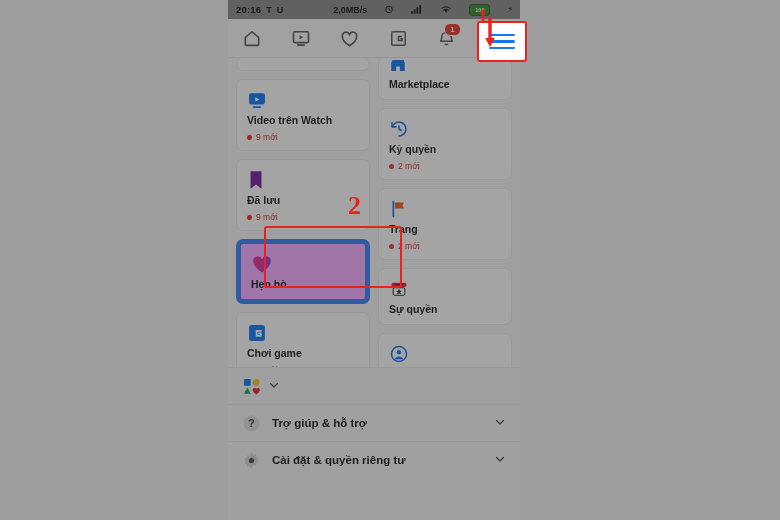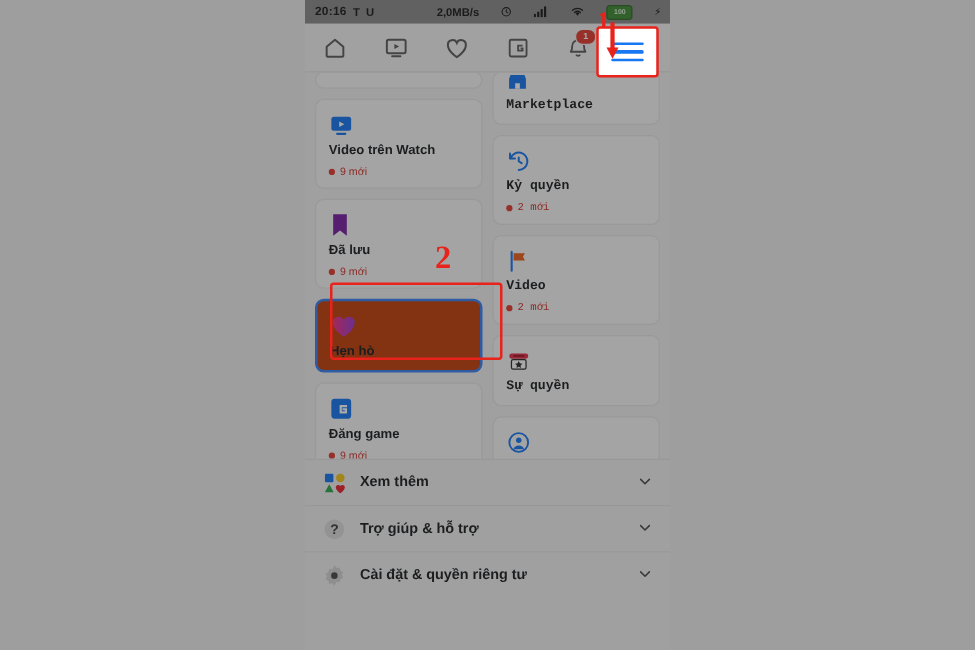--- a/index.html
+++ b/index.html
@@ -4,21 +4,21 @@
 <style>
   html,body{margin:0;padding:0;}
   body{
     width:780px;height:520px;overflow:hidden;
     background:#9e9e9e;
     font-family:"Liberation Sans","DejaVu Sans",sans-serif;
     position:relative;
   }
   
   #phone{
-    position:absolute;left:244px;top:0;width:292px;height:520px;
+    position:absolute;left:228px;top:0;width:292px;height:520px;
     background:#fbfbfb;overflow:hidden;
   }
   
   #dim{
     position:absolute;left:0;top:0;width:292px;height:520px;
     background:rgba(30,30,30,.38);
     pointer-events:none;z-index:40;
   }
   
   #statusbar{
@@ -63,40 +63,40 @@
   #menubody{
     position:absolute;left:0;top:57px;width:292px;height:463px;
     background:#f0f0f0;z-index:4;
   }
   #grid{
     position:absolute;left:0;top:0;width:292px;
     padding:0 8px;box-sizing:border-box;
     display:flex;gap:8px;
   }
   .col{flex:1;display:flex;flex-direction:column;gap:8px;}
-  .col.right{padding-top:0px;font-family:Liberation Mono, monospace;}
+  .col.right{padding-top:0px;}
   .tile{
     background:#f7f7f7;border:1px solid #e6e6e6;border-radius:7px;
     padding:9px 10px 8px 10px;box-sizing:border-box;
     min-height:58px;
   }
   .tile.cut{
     min-height:14px;height:14px;padding:0;overflow:hidden;
   }
   .tile .ico{height:21px;margin-bottom:4px;display:flex;align-items:center;}
   .tile .ttl{
     font-size:10.5px;color:#1c1e21;font-weight:600;line-height:13px;
   }
   .tile .sub{
     display:flex;align-items:center;gap:4px;
     font-size:8.5px;color:#d0342c;margin-top:5px;
   }
   .dot{width:5px;height:5px;border-radius:50%;background:#e03c31;display:inline-block;}
   
-  .tile.hl{background:#c2410c;border:2px solid #3b82f6;}
+  .tile.hl{background:#f0abfc;border:5px solid #3b82f6;}
   #hlbox{
     position:absolute;border:2.5px solid #e8231b;border-radius:3px;
     z-index:60;pointer-events:none;
   }
   
   #rows{
     position:absolute;left:0;width:292px;
     z-index:4;
   }
   .row{
@@ -257,21 +257,21 @@
           <div class="ttl">Hẹn hò</div>
         </div>
 
         <div class="tile">
           <div class="ico">
             <svg width="20" height="20" viewBox="0 0 24 24">
                 <rect x="2.5" y="2.5" width="19" height="19" rx="3" fill="#1877f2"></rect>
                 <path d="M16.5 9.5h-5v6h5v-3h-2.3" fill="none" stroke="#fff" stroke-width="2.1" stroke-linecap="square"></path>
               </svg>
           </div>
-          <div class="ttl">Đăng game</div>
+          <div class="ttl">Chơi game</div>
           <div class="sub">
             <i class="dot"></i>
             <span>9 mới</span>
           </div>
         </div>
       </div>
 
       <div class="col right">
 
         <div class="tile" style="min-height:42px;padding-top:2px;">
@@ -300,21 +300,21 @@
           </div>
         </div>
 
         <div class="tile">
           <div class="ico">
             <svg width="20" height="20" viewBox="0 0 24 24">
                 <path d="M5.2 3v18" stroke="#1877f2" stroke-width="2" stroke-linecap="round"></path>
                 <path d="M7 4.2h11l-2 3.6 2 3.6H7z" fill="#e8601c"></path>
               </svg>
           </div>
-          <div class="ttl">Video</div>
+          <div class="ttl">Trang</div>
           <div class="sub">
             <i class="dot"></i>
             <span>2 mới</span>
           </div>
         </div>
 
         <div class="tile" style="min-height:46px;">
           <div class="ico">
             <svg width="20" height="18" viewBox="0 0 24 20">
                 <rect x="3" y="2.5" width="18" height="5" rx="2.2" fill="#e02d4a"></rect>
@@ -343,21 +343,20 @@
 
       <div class="row">
         <div class="rico">
           <svg width="19" height="19" viewBox="0 0 24 24">
               <rect x="2.5" y="2.5" width="8.5" height="8.5" rx="1" fill="#1877f2"></rect>
               <circle cx="18" cy="6.7" r="4.3" fill="#f5c518"></circle>
               <path d="M6.8 13.2l4.4 8H2.4z" fill="#2aa84a"></path>
               <path d="M18 22.2s-4.6-3.1-4.6-6.1a2.6 2.6 0 014.6-1.3 2.6 2.6 0 014.6 1.3c0 3-4.6 6.1-4.6 6.1z" fill="#e8232f"></path>
             </svg>
         </div>
-        <div class="rlabel">Xem thêm</div>
         <div class="chev">
           <svg width="12" height="12" viewBox="0 0 24 24" fill="none" stroke="#4a4a4a" stroke-width="2.4" stroke-linecap="round" stroke-linejoin="round">
               <path d="M5 9l7 7 7-7"></path>
             </svg>
         </div>
       </div>
 
       <div class="row">
         <div class="rico">
           <svg width="19" height="19" viewBox="0 0 24 24">

